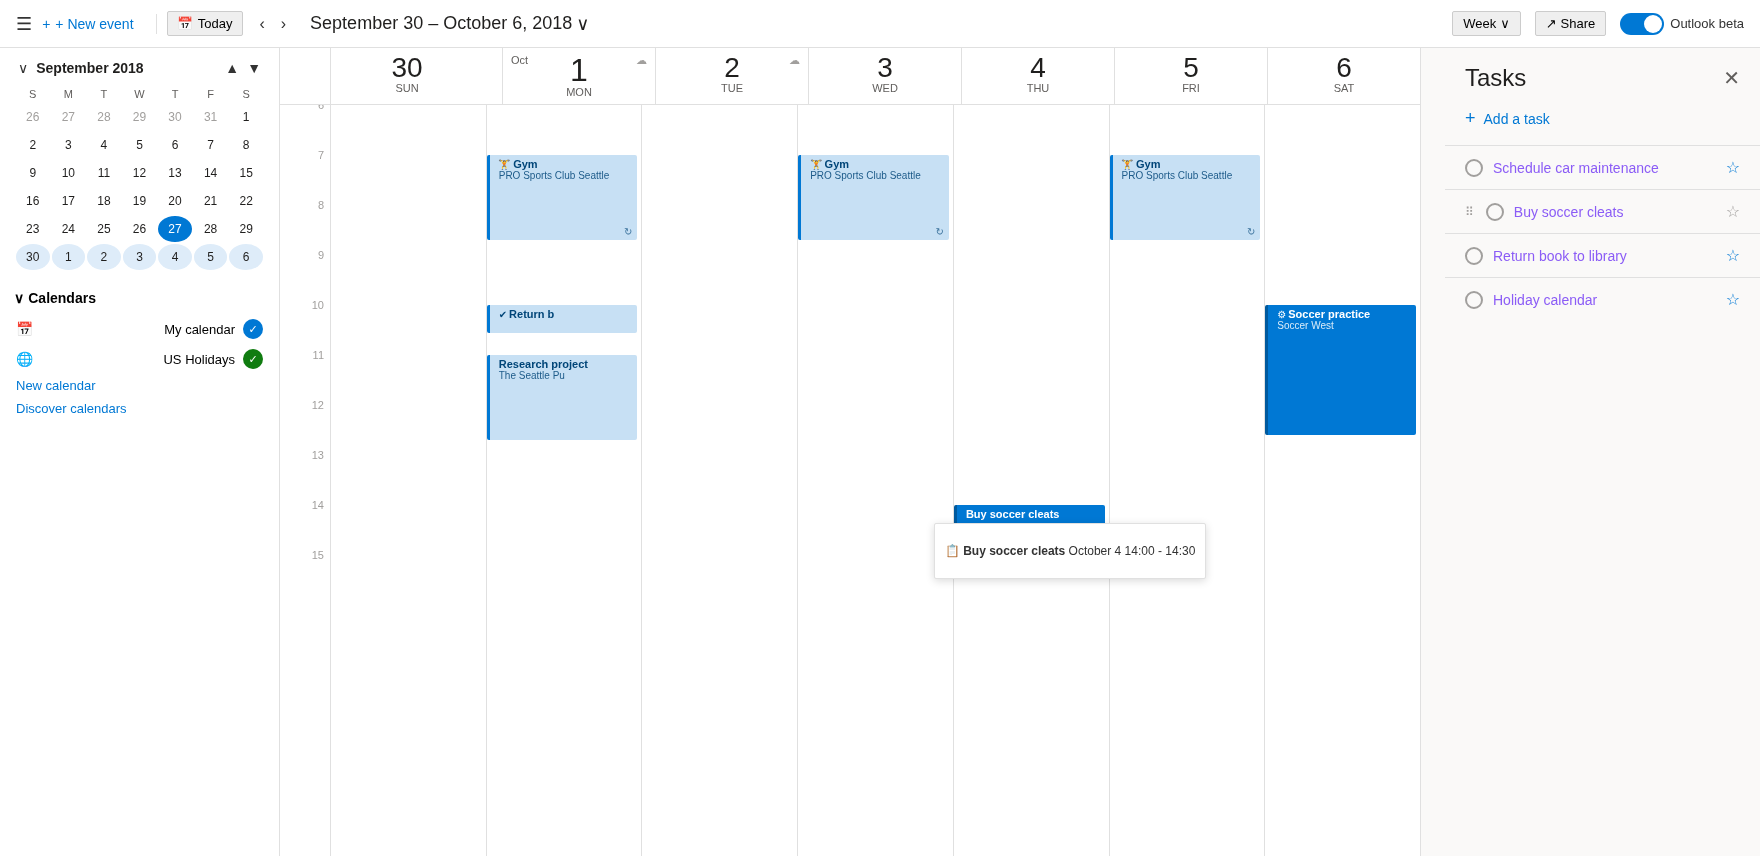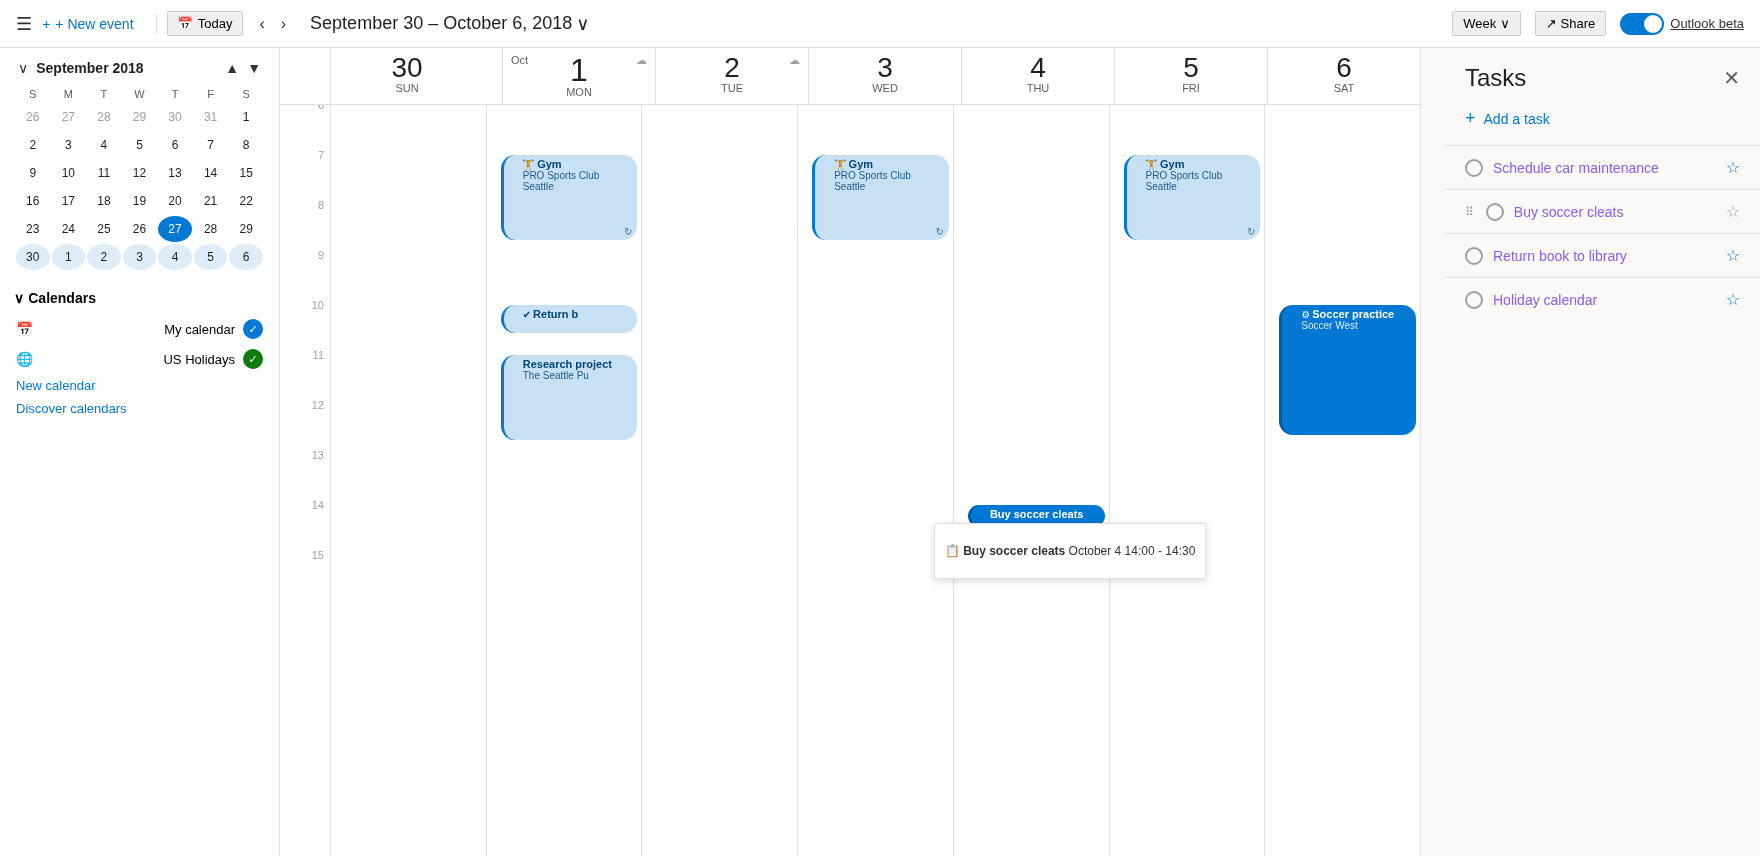--- a/index.html
+++ b/index.html
@@ -17,21 +17,21 @@
     .toolbar-today-btn { display: flex; align-items: center; gap: 4px; border: 1px solid #ccc; border-radius: 2px; padding: 4px 10px; cursor: pointer; font-size: 13px; }
     .toolbar-nav { display: flex; gap: 4px; }
     .toolbar-nav-btn { background: none; border: none; cursor: pointer; font-size: 16px; color: #333; padding: 4px 6px; }
     .toolbar-date-range { font-size: 18px; font-weight: 400; color: #201f1e; margin: 0 8px; cursor: pointer; display: flex; align-items: center; gap: 4px; }
     .toolbar-right { margin-left: auto; display: flex; align-items: center; gap: 14px; }
     .toolbar-week-btn { display: flex; align-items: center; gap: 4px; border: 1px solid #ccc; border-radius: 2px; padding: 4px 10px; cursor: pointer; font-size: 13px; }
     .toolbar-share-btn { display: flex; align-items: center; gap: 4px; border: 1px solid #ccc; border-radius: 2px; padding: 4px 10px; cursor: pointer; font-size: 13px; }
     .toolbar-toggle-wrap { display: flex; align-items: center; gap: 6px; }
     .toggle-switch { width: 44px; height: 22px; background: #0078d4; border-radius: 11px; position: relative; cursor: pointer; }
     .toggle-knob { width: 18px; height: 18px; background: #fff; border-radius: 50%; position: absolute; top: 2px; right: 2px; }
-    .toolbar-beta-label { font-size: 13px; color: #333; text-decoration: underline; }
+    .toolbar-beta-label { font-size: 13px; color: #333; }
 
     
     .main { display: flex; flex: 1; overflow: hidden; }
 
     
     .sidebar { width: 280px; border-right: 1px solid #e0e0e0; display: flex; flex-direction: column; overflow-y: auto; flex-shrink: 0; background: #fff; }
     .mini-cal { padding: 10px 14px; }
     .mini-cal-header { display: flex; align-items: center; margin-bottom: 6px; }
     .mini-cal-title { font-size: 14px; font-weight: 600; color: #201f1e; flex: 1; }
     .mini-cal-nav { background: none; border: none; cursor: pointer; font-size: 14px; color: #333; padding: 2px 4px; }
@@ -56,21 +56,21 @@
     .cal-time-gutter { width: 50px; flex-shrink: 0; }
     .cal-day-header { flex: 1; text-align: center; padding: 6px 0; border-left: 1px solid #e0e0e0; position: relative; }
     .cal-day-header .day-num { font-size: 28px; font-weight: 300; color: #201f1e; line-height: 1; }
     .cal-day-header .day-name { font-size: 11px; color: #605e5c; text-transform: uppercase; }
     .cal-body { flex: 1; overflow-y: auto; display: flex; }
     .cal-time-col { width: 50px; flex-shrink: 0; }
     .time-slot { height: 50px; display: flex; align-items: flex-start; padding-top: 2px; }
     .time-label { font-size: 11px; color: #a19f9d; text-align: right; padding-right: 6px; width: 100%; margin-top: -8px; }
     .cal-days-area { flex: 1; display: flex; position: relative; }
     .cal-day-col { flex: 1; border-left: 1px solid #e0e0e0; position: relative; }
-    .event-block { position: absolute; left: 14px; right: 4px; border-radius: 14px; padding: 3px 19px; font-size: 11px; overflow: hidden; cursor: pointer; }
+    .event-block { position: absolute; left: 0; right: 4px; border-radius: 2px; padding: 3px 9px; font-size: 11px; overflow: hidden; cursor: pointer; }
     .event-blue-solid { background: #0078d4; color: #fff; border-left: 3px solid #005a9e; }
     .event-blue-light { background: #c7e0f4; color: #004578; border-left: 3px solid #0078d4; }
     .event-icon { font-size: 10px; margin-right: 2px; }
     .event-title { font-weight: 600; font-size: 11px; }
     .event-sub { font-size: 10px; opacity: 0.85; }
     .recur-icon { position: absolute; bottom: 3px; right: 5px; font-size: 10px; opacity: 0.7; }
 
     
     .tooltip-box { position: absolute; background: #fff; border: 1px solid #e0e0e0; border-radius: 2px; padding: 20px 10px; font-size: 12px; color: #333; box-shadow: 0 2px 8px rgba(0,0,0,0.15); white-space: nowrap; z-index: 100; }
 

